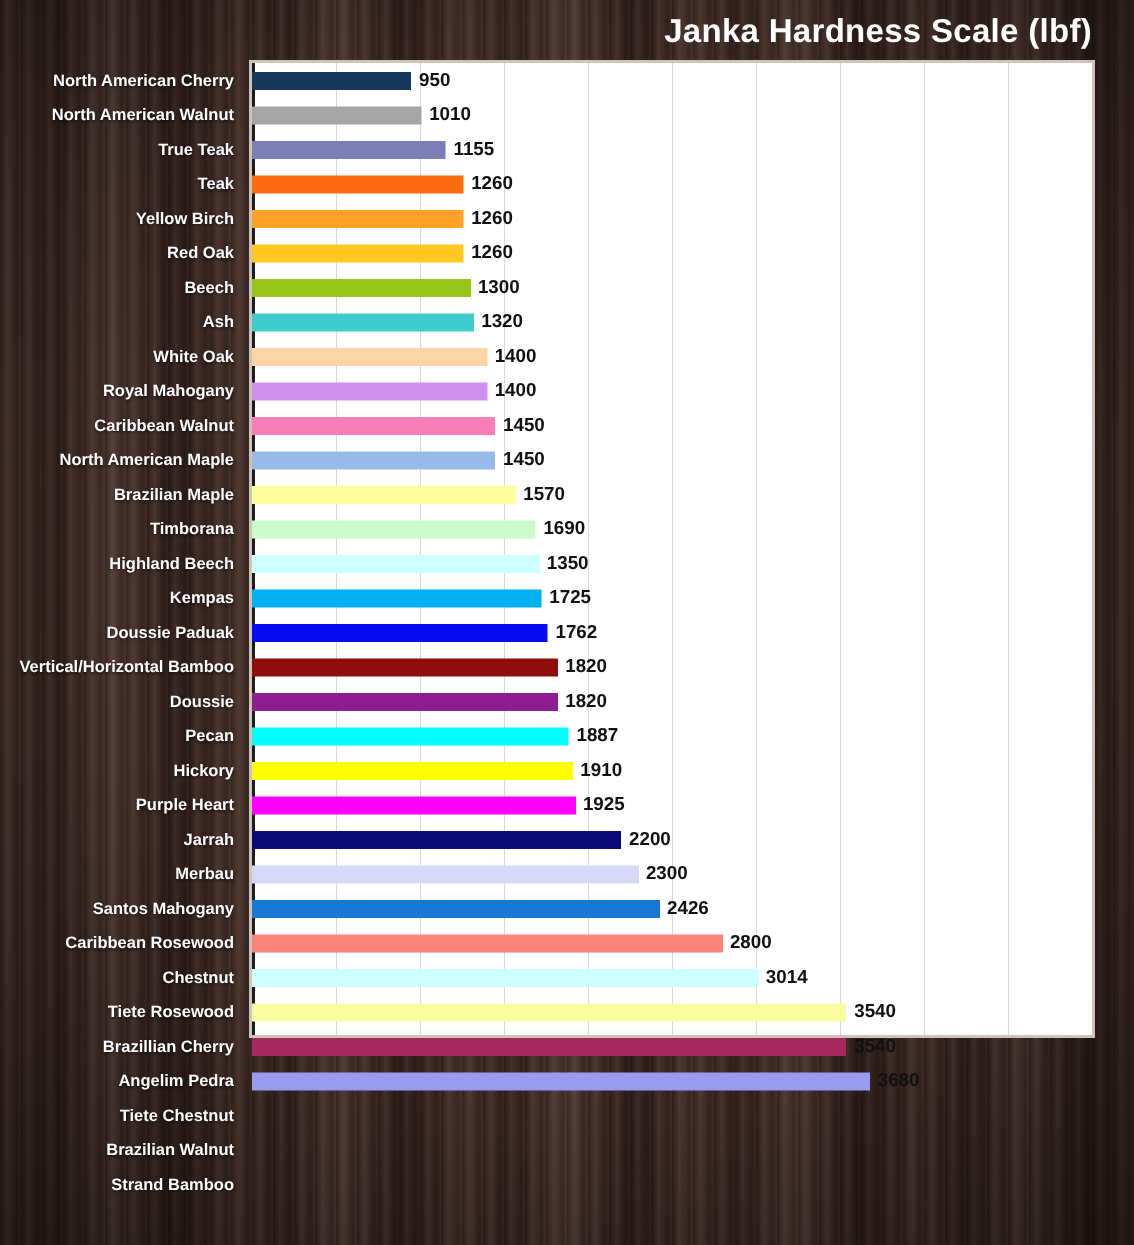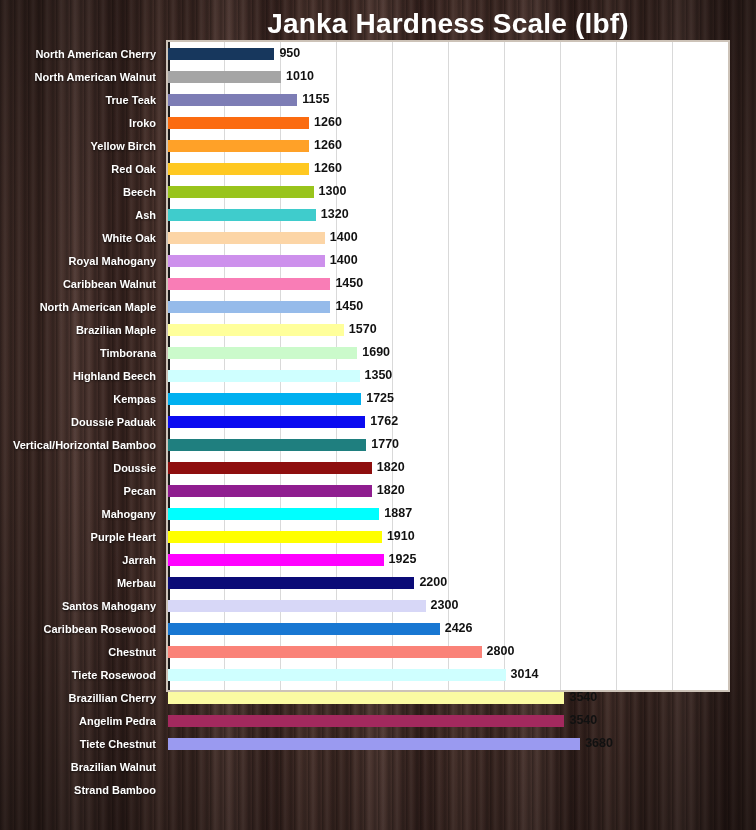--- a/index.html
+++ b/index.html
@@ -14,23 +14,23 @@
       repeating-linear-gradient(90deg,
         rgba(0,0,0,0.30) 0px, rgba(0,0,0,0.0) 3px,
         rgba(255,255,255,0.05) 5px, rgba(0,0,0,0.0) 8px,
         rgba(0,0,0,0.22) 11px, rgba(0,0,0,0.0) 14px),
       repeating-linear-gradient(90deg,
         #4a332d 0px, #3a2621 38px, #503933 74px, #33201c 118px, #46302a 152px);
   }
   .chart-title{
     position:absolute;
     left:168px; top:8px; width:560px;
-    text-align:center;
+    text-align:right;
     color:#ffffff;
-    font-size:28px;
+    font-size:22px;
     font-weight:bold;
     letter-spacing:0.2px;
   }
   .plot-area{
     position:absolute;
     left:168px; top:42px;
     width:560px; height:648px;
     background-color:#ffffff;
     background-image:linear-gradient(90deg,#d9d9d9 0,#d9d9d9 1px,transparent 1px);
     background-size:56px 100%;
@@ -81,38 +81,38 @@
 <body>
 
 <div class="stage">
 
   <div class="chart-title">Janka Hardness Scale (lbf)</div>
 
   <div class="label-col">
       <div class="cat-label">North American Cherry</div>
       <div class="cat-label">North American Walnut</div>
       <div class="cat-label">True Teak</div>
-      <div class="cat-label">Iroko</div>
+      <div class="cat-label">Teak</div>
       <div class="cat-label">Yellow Birch</div>
       <div class="cat-label">Red Oak</div>
       <div class="cat-label">Beech</div>
       <div class="cat-label">Ash</div>
       <div class="cat-label">White Oak</div>
       <div class="cat-label">Royal Mahogany</div>
       <div class="cat-label">Caribbean Walnut</div>
       <div class="cat-label">North American Maple</div>
       <div class="cat-label">Brazilian Maple</div>
       <div class="cat-label">Timborana</div>
       <div class="cat-label">Highland Beech</div>
       <div class="cat-label">Kempas</div>
       <div class="cat-label">Doussie Paduak</div>
       <div class="cat-label">Vertical/Horizontal Bamboo</div>
       <div class="cat-label">Doussie</div>
       <div class="cat-label">Pecan</div>
-      <div class="cat-label">Mahogany</div>
+      <div class="cat-label">Hickory</div>
       <div class="cat-label">Purple Heart</div>
       <div class="cat-label">Jarrah</div>
       <div class="cat-label">Merbau</div>
       <div class="cat-label">Santos Mahogany</div>
       <div class="cat-label">Caribbean Rosewood</div>
       <div class="cat-label">Chestnut</div>
       <div class="cat-label">Tiete Rosewood</div>
       <div class="cat-label">Brazillian Cherry</div>
       <div class="cat-label">Angelim Pedra</div>
       <div class="cat-label">Tiete Chestnut</div>
@@ -185,24 +185,20 @@
         </div>
         <div class="bar-row">
           <div class="bar" style="width: 34.5%; background-color: rgb(0, 176, 240);"></div>
           <span class="value-label">1725</span>
         </div>
         <div class="bar-row">
           <div class="bar" style="width: 35.24%; background-color: rgb(10, 10, 240);"></div>
           <span class="value-label">1762</span>
         </div>
         <div class="bar-row">
-          <div class="bar" style="width: 35.4%; background-color: rgb(31, 127, 127);"></div>
-          <span class="value-label">1770</span>
-        </div>
-        <div class="bar-row">
           <div class="bar" style="width: 36.4%; background-color: rgb(142, 14, 14);"></div>
           <span class="value-label">1820</span>
         </div>
         <div class="bar-row">
           <div class="bar" style="width: 36.4%; background-color: rgb(143, 29, 143);"></div>
           <span class="value-label">1820</span>
         </div>
         <div class="bar-row">
           <div class="bar" style="width: 37.74%; background-color: rgb(0, 255, 255);"></div>
           <span class="value-label">1887</span>

